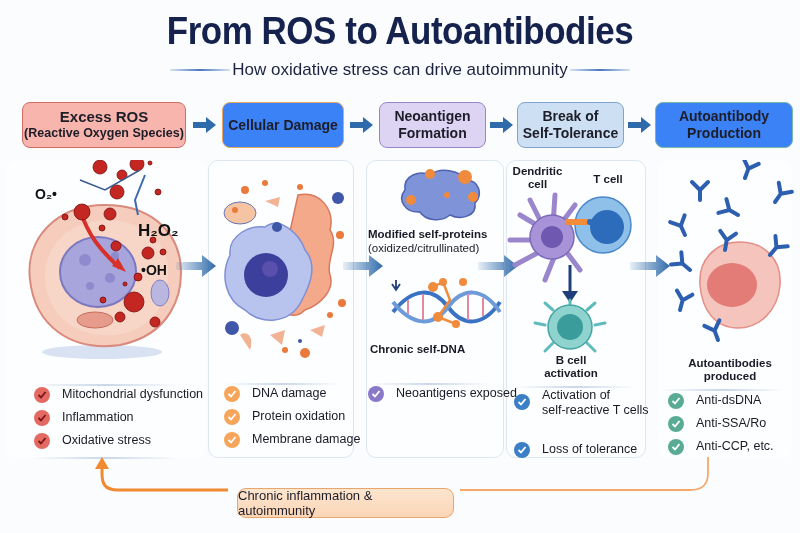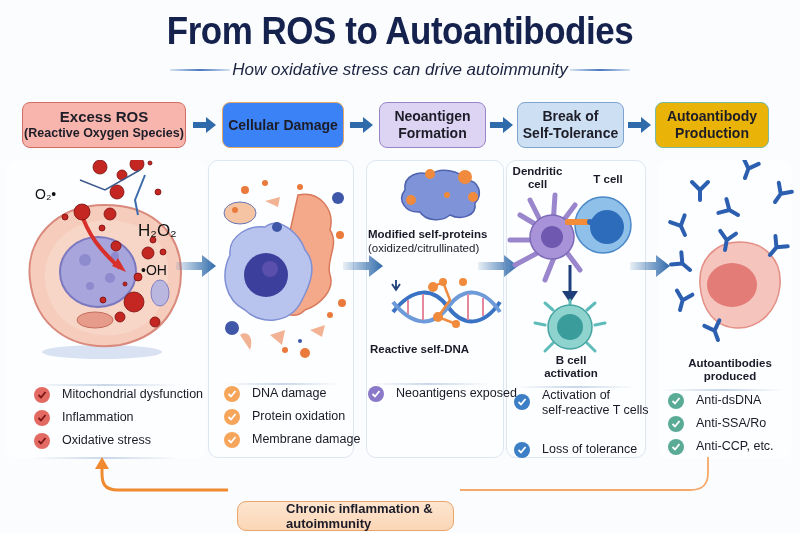--- a/index.html
+++ b/index.html
@@ -1,58 +1,58 @@
 <!DOCTYPE html>
 <html><head>
 <meta charset="utf-8">
 <style>
   * { box-sizing: border-box; margin: 0; padding: 0; }
   body { width: 800px; height: 533px; background: #fbfcfe; font-family: "Liberation Sans", sans-serif; color: #1b1b2a; position: relative; overflow: hidden; }
   .title { position: absolute; top: 10px; left: 0; width: 800px; text-align: center; font-size: 38px; font-weight: bold; color: #14224d; letter-spacing: -0.5px; transform: scaleX(0.92); }
-  .subtitle-wrap { position: absolute; top: 60px; left: 0; width: 800px; display: flex; justify-content: center; align-items: center; gap: 2px; font-style: italic; }
+  .subtitle-wrap { position: absolute; top: 60px; left: 0; width: 800px; display: flex; justify-content: center; align-items: center; gap: 2px; }
   .subtitle-line { width: 60px; height: 2px; background: linear-gradient(90deg, rgba(70,120,190,0.2), #4a7ac0, rgba(70,120,190,0.2)); }
   .subtitle { font-size: 17px; color: #1b2340; }
 
   .stage { position: absolute; top: 102px; height: 46px; border-radius: 8px; border: 1.5px solid; display: flex; flex-direction: column; align-items: center; justify-content: center; text-align: center; font-weight: bold; font-size: 14px; line-height: 17px; color: #1d1d28; }
   .stage .sub { font-size: 12.5px; }
   .s1 { left: 22px; width: 164px; background: #f7b5ad; border-color: #cf6d62; }
   .s2 { left: 222px; width: 122px; background: #3b82f6; border-color: #e6a766; }
   .s3 { left: 379px; width: 107px; background: #ddd3f3; border-color: #9885c9; }
   .s4 { left: 517px; width: 107px; background: #cddff3; border-color: #7ea4cf; }
-  .s5 { left: 655px; width: 114px; background: #eab308; border-color: #79b8a1; }
+  .s5 { left: 655px; width: 138px; background: #3b82f6; border-color: #79b8a1; }
   .hdr-arrow { position: absolute; top: 116px; width: 24px; height: 18px; }
 
   .panel { position: absolute; top: 160px; height: 298px; border: 1px solid #dde6f1; border-radius: 10px; background: rgba(255,255,255,0.6); }
   .p1 { left: 6px; width: 200px; border: none; }
   .p2 { left: 208px; width: 146px; }
   .p3 { left: 366px; width: 138px; }
   .p4 { left: 506px; width: 140px; }
   .p5 { left: 658px; width: 134px; border: none; }
 
   .illus { position: absolute; }
   .illus-label { position: absolute; text-align: left; font-size: 11.5px; font-weight: bold; line-height: 14px; color: #1a1a28; }
   .illus-label .light { font-weight: normal; }
   .cell-label { position: absolute; font-size: 11.5px; font-weight: bold; color: #1a1a28; text-align: center; line-height: 13px; }
-  .chem { position: absolute; font-weight: normal; font-size: 14px; color: #111; }
+  .chem { position: absolute; font-weight: bold; font-size: 14px; color: #111; }
 
   .flow-arrow { position: absolute; width: 40px; height: 22px; }
 
   .checklist { position: absolute; list-style: none; }
   .checklist li { display: flex; align-items: flex-start; gap: 12px; font-size: 12.5px; line-height: 15px; margin-bottom: 7px; color: #1a1a26; font-weight: 500; }
   .check { width: 16px; height: 16px; border-radius: 50%; flex-shrink: 0; display: flex; align-items: center; justify-content: center; }
   .check svg { width: 10px; height: 10px; }
   .cl1 { left: 34px; top: 387px; }
   .cl2 { left: 224px; top: 386px; }
   .cl3 { left: 368px; top: 386px; }
   .cl4 { left: 514px; top: 388px; }
   .cl5 { left: 668px; top: 393px; }
   .divider { position: absolute; height: 1.5px; background: linear-gradient(90deg, rgba(190,205,225,0), #c9d7e9, rgba(190,205,225,0)); }
 
   .loop { position: absolute; left: 0; top: 455px; width: 800px; height: 60px; }
-  .loop-label { position: absolute; left: 237px; top: 501px; width: 217px; height: 30px; border-radius: 9px; background: linear-gradient(180deg, #fde5cf, #fbd6b6); border: 1.5px solid #eaa56b; display: flex; align-items: center; justify-content: center; font-weight: bold; font-size: 13px; color: #1c1c28; padding-left: 48px; }
+  .loop-label { position: absolute; left: 237px; top: 488px; width: 217px; height: 30px; border-radius: 9px; background: linear-gradient(180deg, #fde5cf, #fbd6b6); border: 1.5px solid #eaa56b; display: flex; align-items: center; justify-content: center; font-weight: normal; font-size: 13px; color: #1c1c28; }
 </style>
 </head>
 <body>
 
 <div class="title">From ROS to Autoantibodies</div>
 <div class="subtitle-wrap">
   <div class="subtitle-line"></div>
   <div class="subtitle">How oxidative stress can drive autoimmunity</div>
   <div class="subtitle-line"></div>
 </div>
@@ -214,21 +214,21 @@
     </g>
   <path d="M45 15 L55 10 L62 28 L50 45 L68 52" stroke="#f08a3c" stroke-width="2.5" fill="none"></path>
   <g fill="#f08a3c">
       <circle cx="45" cy="15" r="5"></circle>
       <circle cx="55" cy="10" r="4"></circle>
       <circle cx="50" cy="45" r="5"></circle>
       <circle cx="68" cy="52" r="4"></circle>
       <circle cx="75" cy="10" r="4"></circle>
     </g>
 </svg>
-<div class="illus-label" style="left:370px;top:342px;width:132px">Reactive self-DNA</div>
+<div class="illus-label" style="left:370px;top:342px;width:132px">Chronic self-DNA</div>
 
 <svg class="illus" style="left:505px;top:185px" width="145" height="170" viewBox="0 0 145 170">
   <g stroke="#9a86cc" stroke-width="5" stroke-linecap="round" fill="none">
     <path d="M40 45 L15 30"></path>
       <path d="M40 45 L25 15"></path>
       <path d="M48 40 L50 10"></path>
       <path d="M35 55 L5 55"></path>
       <path d="M38 65 L10 80"></path>
       <path d="M50 70 L40 95"></path>
       <path d="M60 65 L75 85"></path>

